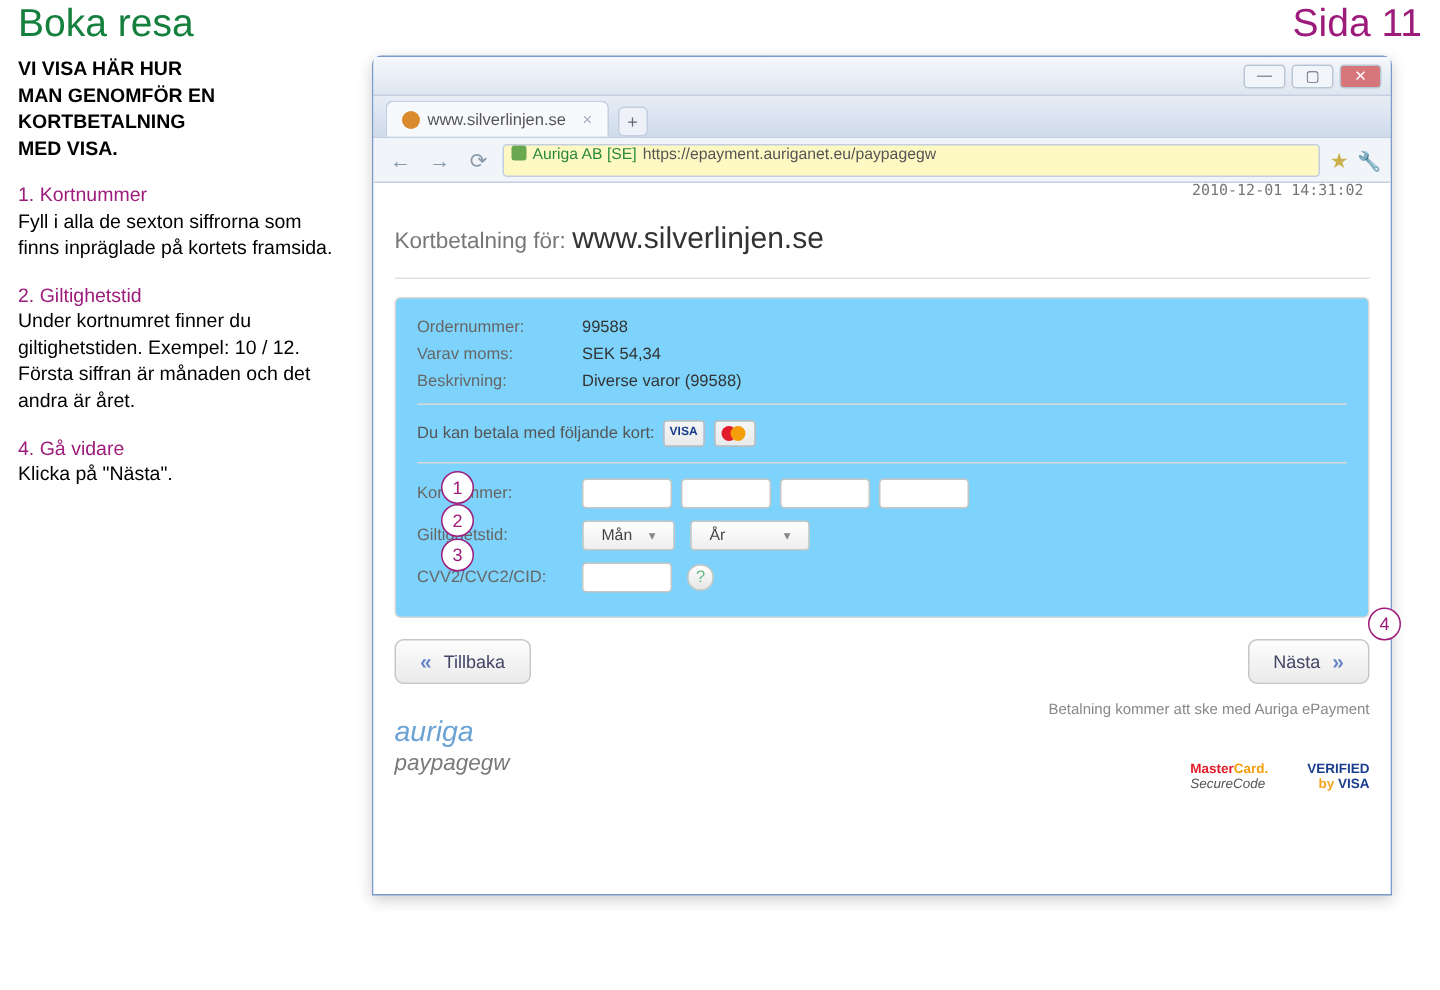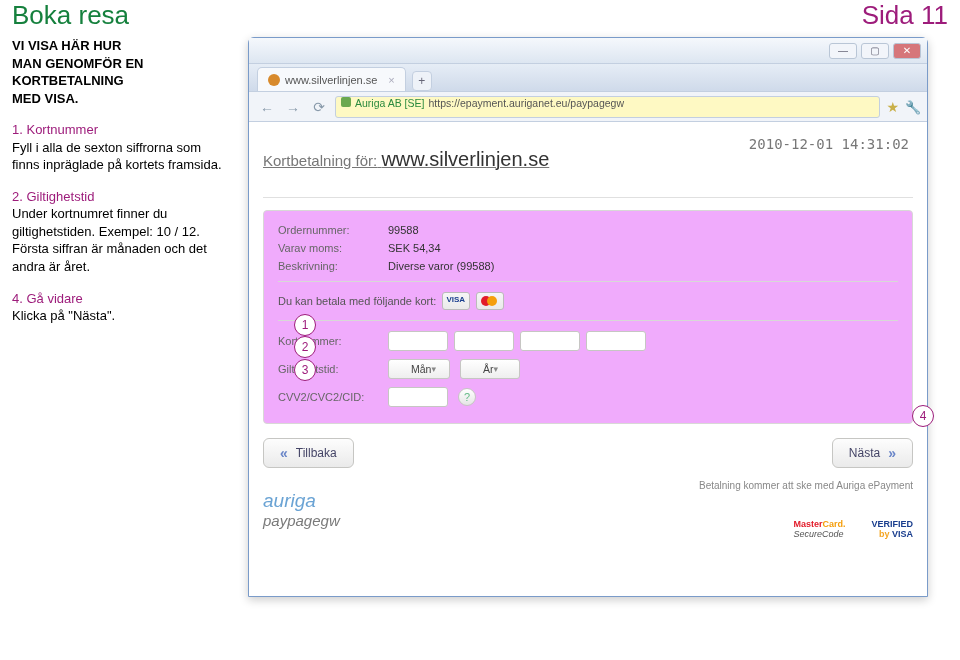--- a/index.html
+++ b/index.html
@@ -53,42 +53,42 @@
   .addr-row { height: 30px; display:flex; align-items:center; gap:6px; padding:0 8px; background:#f1f4f9; border-bottom:1px solid #c3cfe0;}
   .nav-arrow { width:20px;height:20px;border-radius:4px;display:flex;align-items:center;justify-content:center;color:#89a;font-size:14px;}
   .addr-bar { flex:1;height:22px;border:1px solid #c3cfe0;border-radius:3px;background:#fef9c3;display:flex;font-size:10.5px;color:#3a6;padding:0 5px;gap:4px;}
   .lock { width:10px;height:10px;background:#6aa84f;border-radius:2px;}
   .addr-org { color:#2b8a3e; }
   .addr-url { color:#555; }
   .star { color:#c9b04a; font-size:14px;}
   .tools { width:14px;height:14px;color:#89a;font-size:13px;}
 
   .page-body { background:#fff; height: calc(100% - 84px); padding: 8px 14px; position:relative; overflow:hidden;}
-  .timestamp { position:absolute; right:18px; top:14px; font-size:14px; color:#777; font-family: monospace;}
-  .pay-hdr { margin-top: 18px; padding-bottom:26px; border-bottom:1px solid #e0e0e0; font-size:15px; color:#777;text-decoration:underline;}
+  .timestamp { position:absolute; right:18px; top:0; font-size:10px; color:#777; font-family: monospace;}
+  .pay-hdr { margin-top: 18px; padding-bottom:14px; border-bottom:1px solid #e0e0e0; font-size:15px; color:#777;}
   .pay-hdr .site { color:#333; font-size:20px; }
-  .order-box { background:#f0abfc; border:1px solid #d8d8d6; border-radius:4px; margin-top:12px; padding:10px 14px 12px 14px; font-size:11px; color:#555;}
+  .order-box { background:#7dd3fc; border:1px solid #d8d8d6; border-radius:4px; margin-top:12px; padding:10px 14px 12px 14px; font-size:11px; color:#555;}
   .ob-row { display:flex; padding:3px 0;}
   .ob-label { width:110px; color:#666;}
   .ob-val { color:#333;}
   .ob-sep { height:1px;background:#d8d8d6;margin:6px 0;}
   .pm-row { display:flex; align-items:center; gap:6px; font-size:11px;color:#555;padding:4px 0;}
   .card-ico { width:28px;height:18px;border-radius:3px;display:inline-block;}
   .visa { background: linear-gradient(#f6f6f6,#eaeaea); border:1px solid #bbb; position:relative;}
   .visa::after { content:'VISA'; position:absolute; left:3px; top:2px; font-size:8px; font-weight:700;color:#1a3e8e;}
   .mc { background: linear-gradient(#f6f6f6,#eaeaea); border:1px solid #bbb; position:relative;}
   .mc::before,.mc::after{content:'';position:absolute;width:10px;height:10px;border-radius:50%;top:3px;}
   .mc::before{background:#e21c2a;left:4px;}
   .mc::after{background:#f59e0b;left:10px;}
 
   .form-row{display:flex;align-items:center;padding:4px 0;font-size:11px;color:#555;}
   .form-label{width:110px;color:#666;}
   .txt-in{height:20px;border:1px solid #c6c6c3;border-radius:3px;background:#fff;padding:0 4px;}
   .kn{width:60px;} .kn2{width:60px;}
-  .sel{height:20px;border:1px solid #c6c6c3;border-radius:3px;background:linear-gradient(#fff,#eee);display:flex;align-items:center;justify-content:space-between;padding:0 22px;font-size:10.5px;color:#444;}
+  .sel{height:20px;border:1px solid #c6c6c3;border-radius:3px;background:linear-gradient(#fff,#eee);display:flex;align-items:center;justify-content:space-between;padding:0 12px;font-size:10.5px;color:#444;}
   .sel .car{color:#888;font-size:9px;}
   .q-mark{width:18px;height:18px;border-radius:50%;background:linear-gradient(#fff,#e5e5e5);border:1px solid #c6c6c3;display:flex;align-items:center;justify-content:center;font-size:11px;color:#6b8;}
 
   .btn-row{display:flex;justify-content:space-between;align-items:center;margin-top:14px;}
   .pill-btn{height:30px;border:1px solid #c6c6c3;border-radius:6px;background:linear-gradient(#fdfdfd,#eaeaea);display:flex;align-items:center;gap:8px;padding:0 16px;font-size:12px;color:#446;}
   .chev{color:#6a86c8;font-size:14px;font-weight:700;}
 
   .proc-note{text-align:right;font-size:10px;color:#888;margin-top:12px;}
   .auriga-logo{float:left;margin-top:10px;}
   .auriga-logo .a1{color:#6aa3d4;font-size:19px;font-style:italic;}
@@ -205,21 +205,21 @@
             <input class="txt-in kn" style="margin-left: 6px;">
             <input class="txt-in kn" style="margin-left: 6px;">
             <input class="txt-in kn" style="margin-left: 6px;">
           </div>
           <div class="form-row">
             <span class="form-label">Giltighetstid:</span>
             <span class="sel" style="width:62px">
               <span>Mån</span>
                 <span class="car">▾</span>
             </span>
-            <span class="sel" style="width:60px;margin-left:10px">
+            <span class="sel" style="width:80px;margin-left:10px">
               <span>År</span>
                 <span class="car">▾</span>
             </span>
           </div>
           <div class="form-row">
             <span class="form-label">CVV2/CVC2/CID:</span>
             <input class="txt-in kn2" style="">
             <span class="q-mark" style="margin-left:10px">?</span>
           </div>
         </div>

